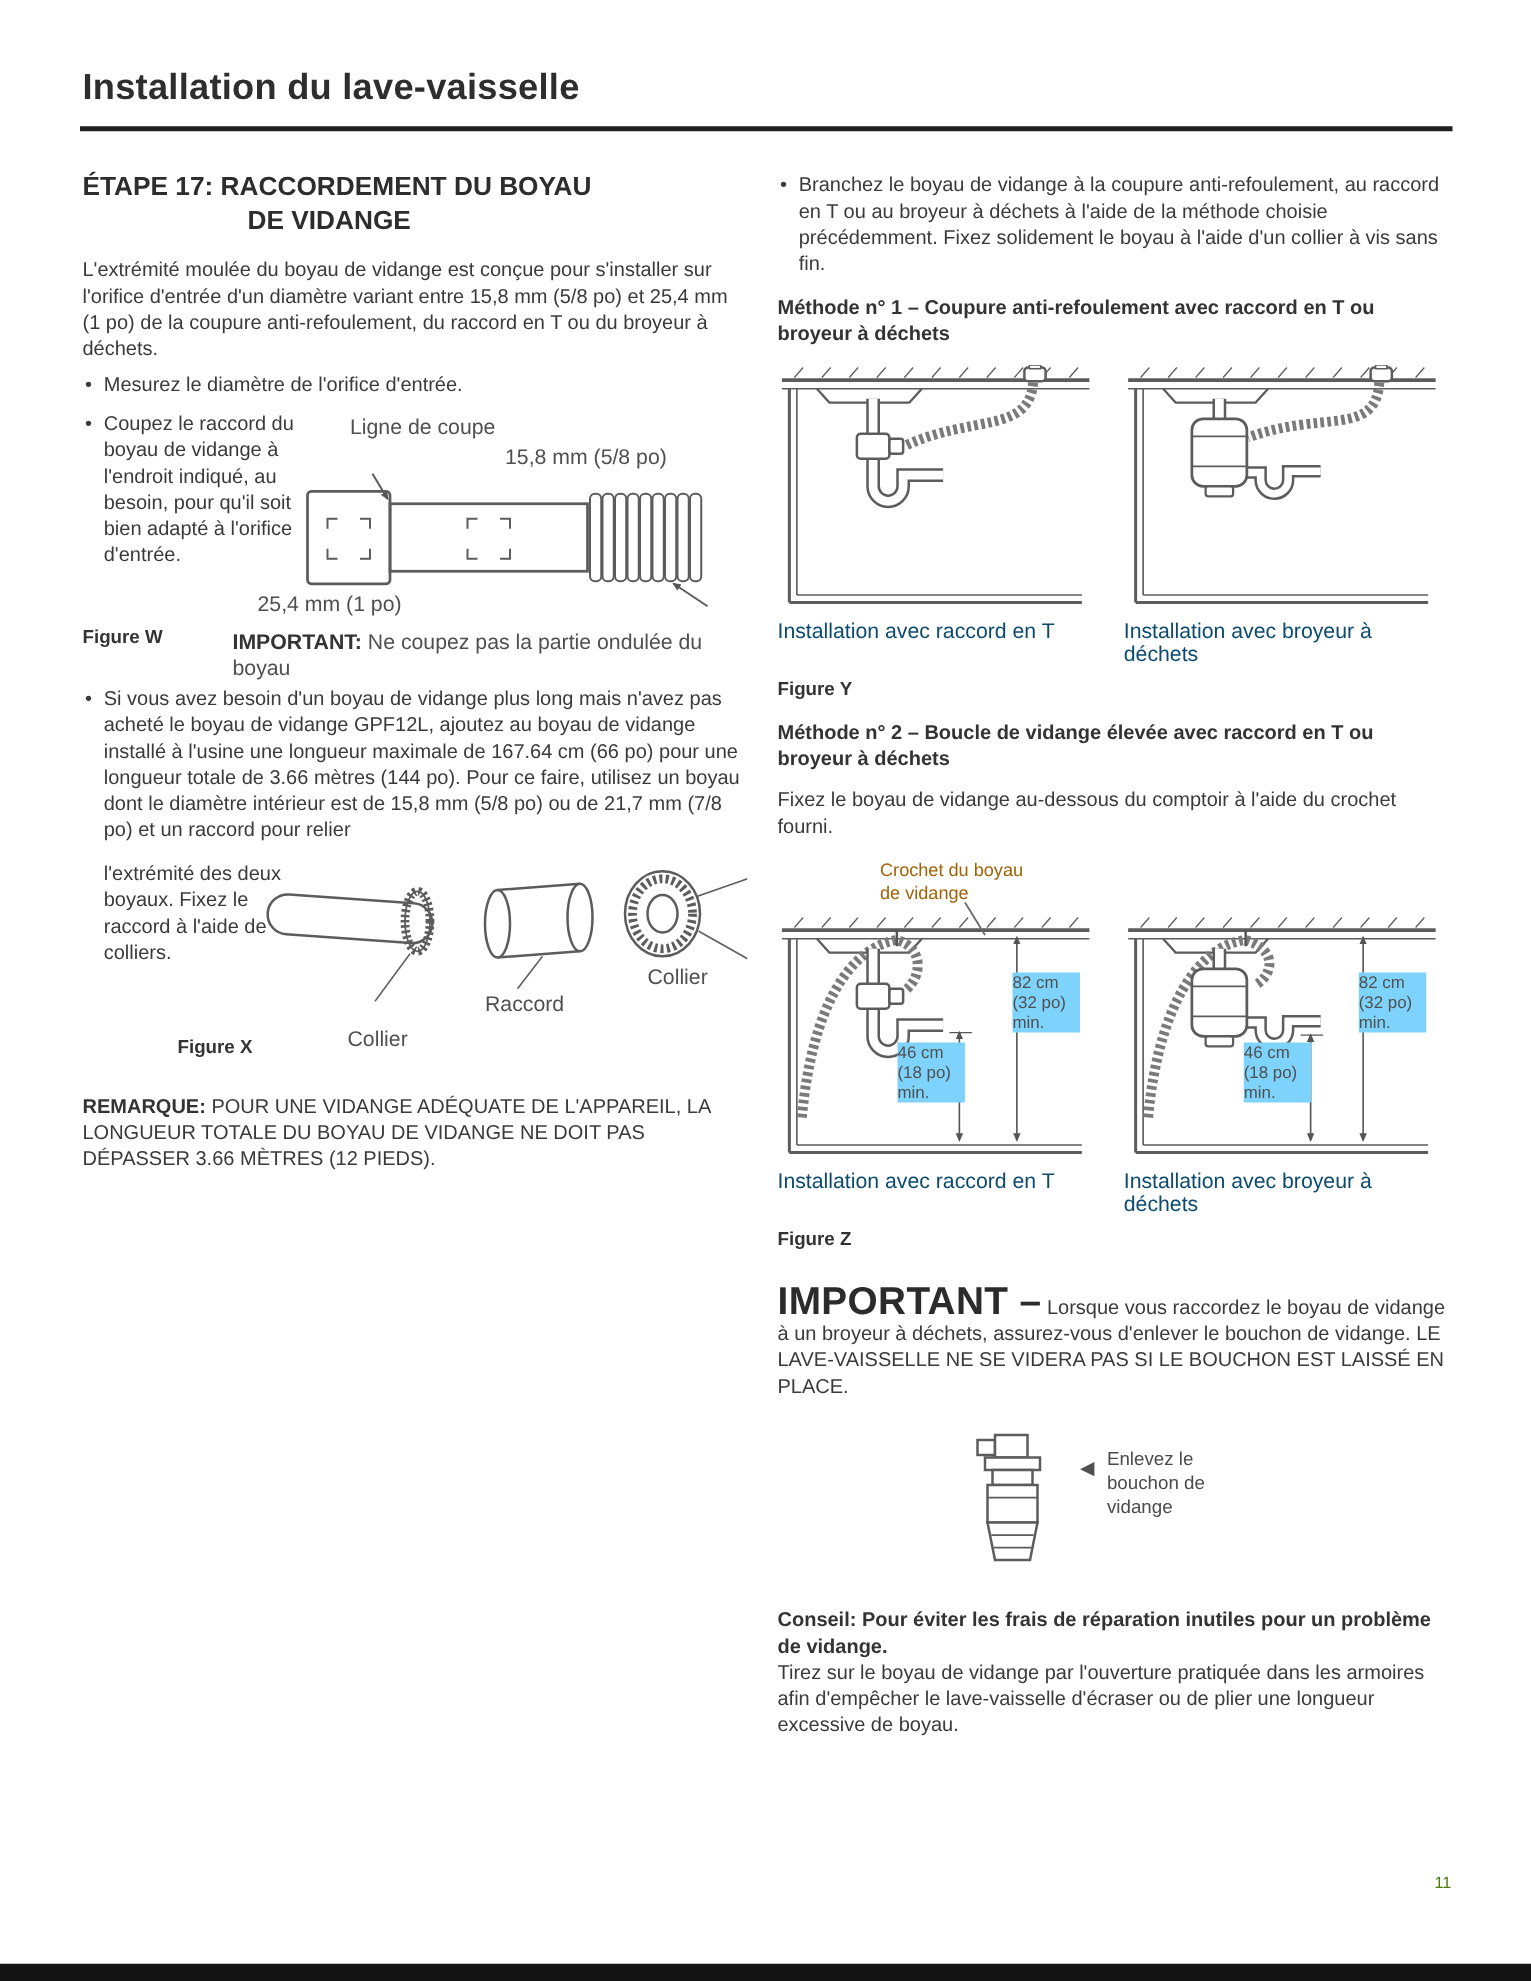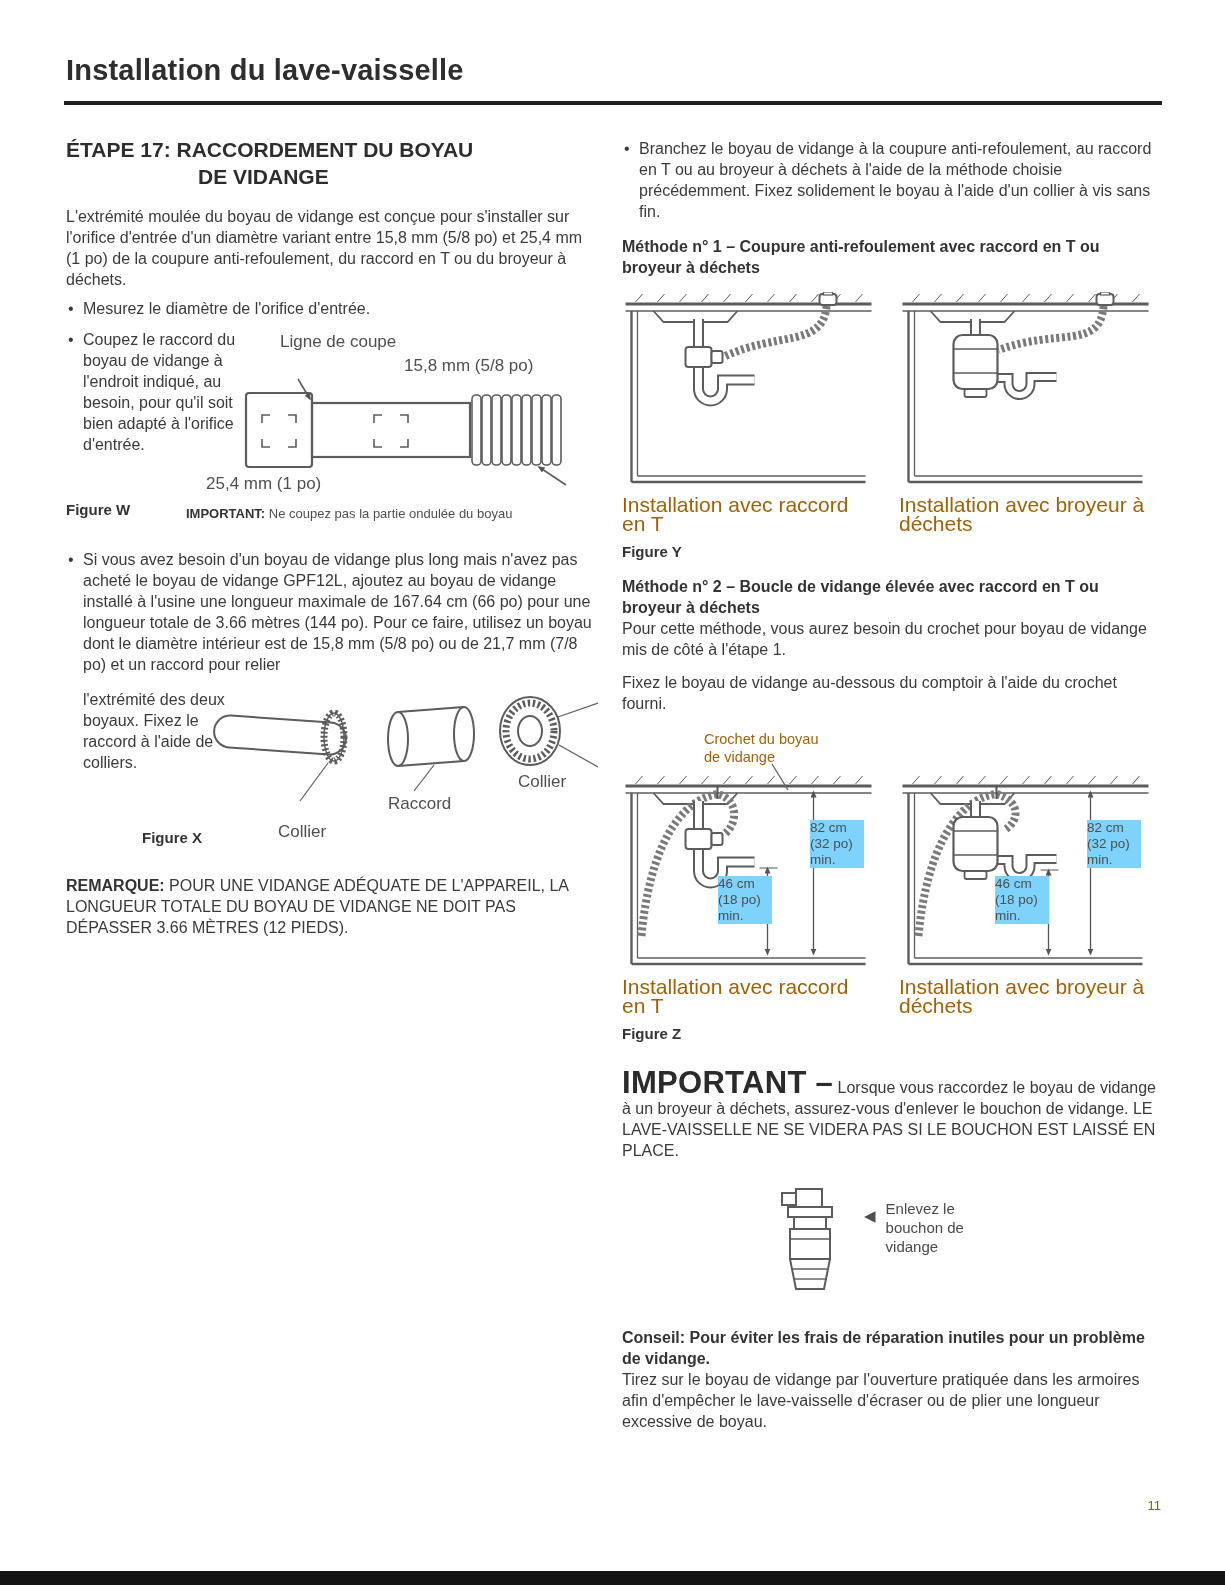--- a/index.html
+++ b/index.html
@@ -26,40 +26,40 @@
 
   
   .figw-wrap { position:relative; height:206px; margin-top:10px; }
   .figw-text { position:absolute; left:0; top:0; width:182px; }
   .figw-fig  { position:absolute; left:138px; top:-6px; width:394px; }
   .lbl-ligne { position:absolute; left:76px;  top:10px; }
   .lbl-dim1  { position:absolute; left:200px; top:34px; }
   .figw-svg  { position:absolute; left:38px;  top:54px; }
   .lbl-dim2  { position:absolute; left:2px;   top:152px; }
   .figw-figlabel { position:absolute; left:0;   top:170px; }
-  .figw-imp  { position:absolute; left:120px; top:174px; width:412px; font-size:13px; color:#4f4f4f; }
+  .figw-imp  { position:absolute; left:120px; top:174px; width:412px; font-size:17px; color:#4f4f4f; }
   .figw-imp b { color:#333; }
 
   
   .figx-wrap { position:relative; height:168px; margin-top:12px; }
   .figx-text { position:absolute; left:17px; top:2px; width:155px; }
   .figx-fig  { position:absolute; left:146px; top:-14px; width:386px; }
   .lbl-collier1 { position:absolute; left:66px;  top:150px; }
   .lbl-raccord  { position:absolute; left:176px; top:122px; }
   .lbl-collier2 { position:absolute; left:306px; top:100px; }
   .figx-figlabel { position:absolute; left:76px; top:140px; }
   .remarque { margin-top:20px; }
   .remarque b { color:#333; }
 
   
   .method-title { font-weight:700; margin-top:14px; color:#333; }
   .fig-row { display:flex; gap:22px; margin-top:14px; }
   .fig-box { position:relative; width:255px; margin:0; }
   .fig-box svg { display:block; }
-  .fig-box figcaption { margin-top:7px; font-size:21px; color:#a16207; line-height:19px; }
+  .fig-box figcaption { margin-top:7px; font-size:17px; color:#0c4a6e; line-height:19px; }
   .fig-label { font-weight:700; font-size:15px; margin-top:8px; color:#333; }
   .dim { position:absolute; font-size:13.5px; color:#4f4f4f; background:#7dd3fc; line-height:16px; width:54px; }
   .dim-82 { left:188px; top:46px; }
   .dim-46 { left:96px;  top:102px; }
   .hook-row { position:relative; margin-top:16px; height:42px; }
   .hook-label { position:absolute; left:82px; top:0; width:130px; font-size:14.5px; color:#a16207; line-height:18px; }
   .hook-leader-svg { position:absolute; left:146px; top:32px; z-index:2; }
   .important-p { margin-top:28px; }
   .imp-big { font-size:31px; font-weight:700; color:#2b2b2b; letter-spacing:.3px; }
   .plug-row { display:flex; align-items:flex-start; gap:10px; margin:26px 0 0 152px; }
@@ -215,21 +215,20 @@
           <use href="#airgap"></use>
           <path class="hose" d="M201,14 C198,58 155,36 96,58"></path>
           <use href="#disposer"></use>
         </svg>
         <figcaption>Installation avec broyeur à déchets</figcaption>
       </figure>
     </div>
     <div class="fig-label">Figure Y</div>
 
     <p class="method-title mt24">Méthode n° 2 – Boucle de vidange élevée avec raccord en T ou broyeur à déchets</p>
-    <p>Pour cette méthode, vous aurez besoin du crochet pour boyau de vidange mis de côté à l'étape 1.</p>
     <p class="mt12">Fixez le boyau de vidange au-dessous du comptoir à l'aide du crochet fourni.</p>
 
     <div class="hook-row">
       <span class="hook-label">Crochet du boyau de vidange</span>
       <svg class="hook-leader-svg" width="26" height="30">
         <line x1="4" y1="2" x2="20" y2="28" stroke="#666" stroke-width="1.4"></line>
       </svg>
     </div>
 
     <div class="fig-row" style="margin-top:2px">

